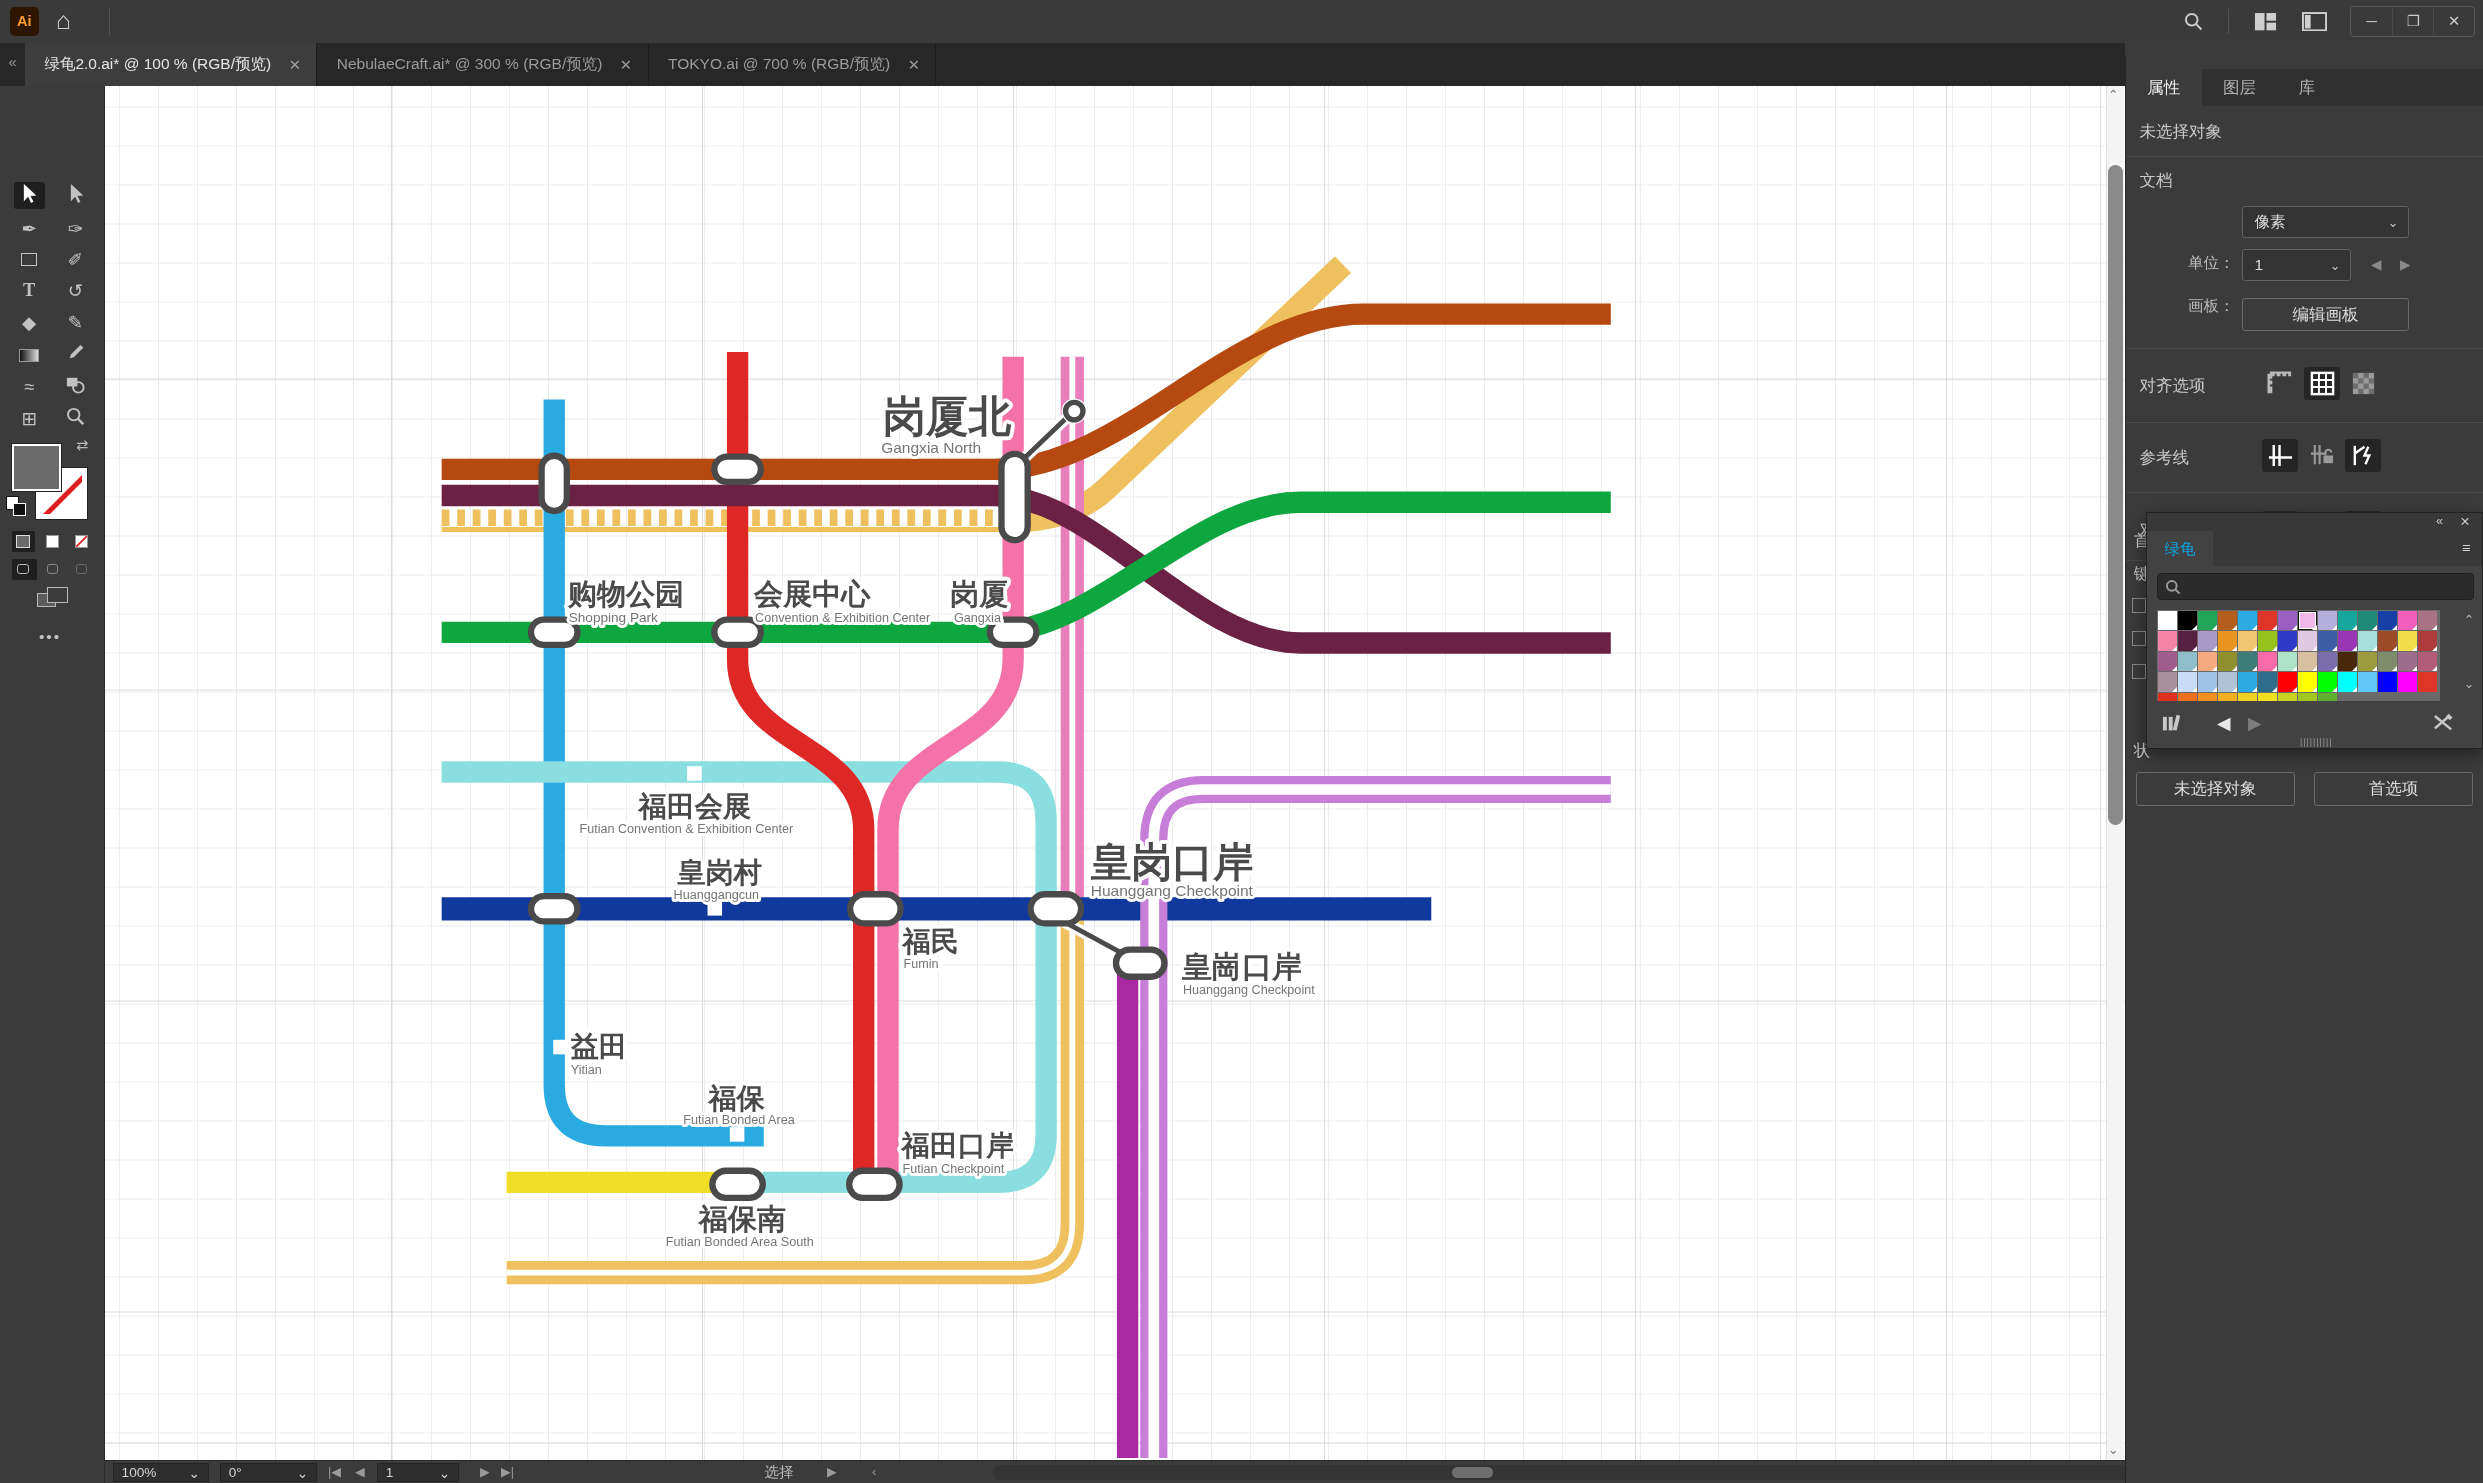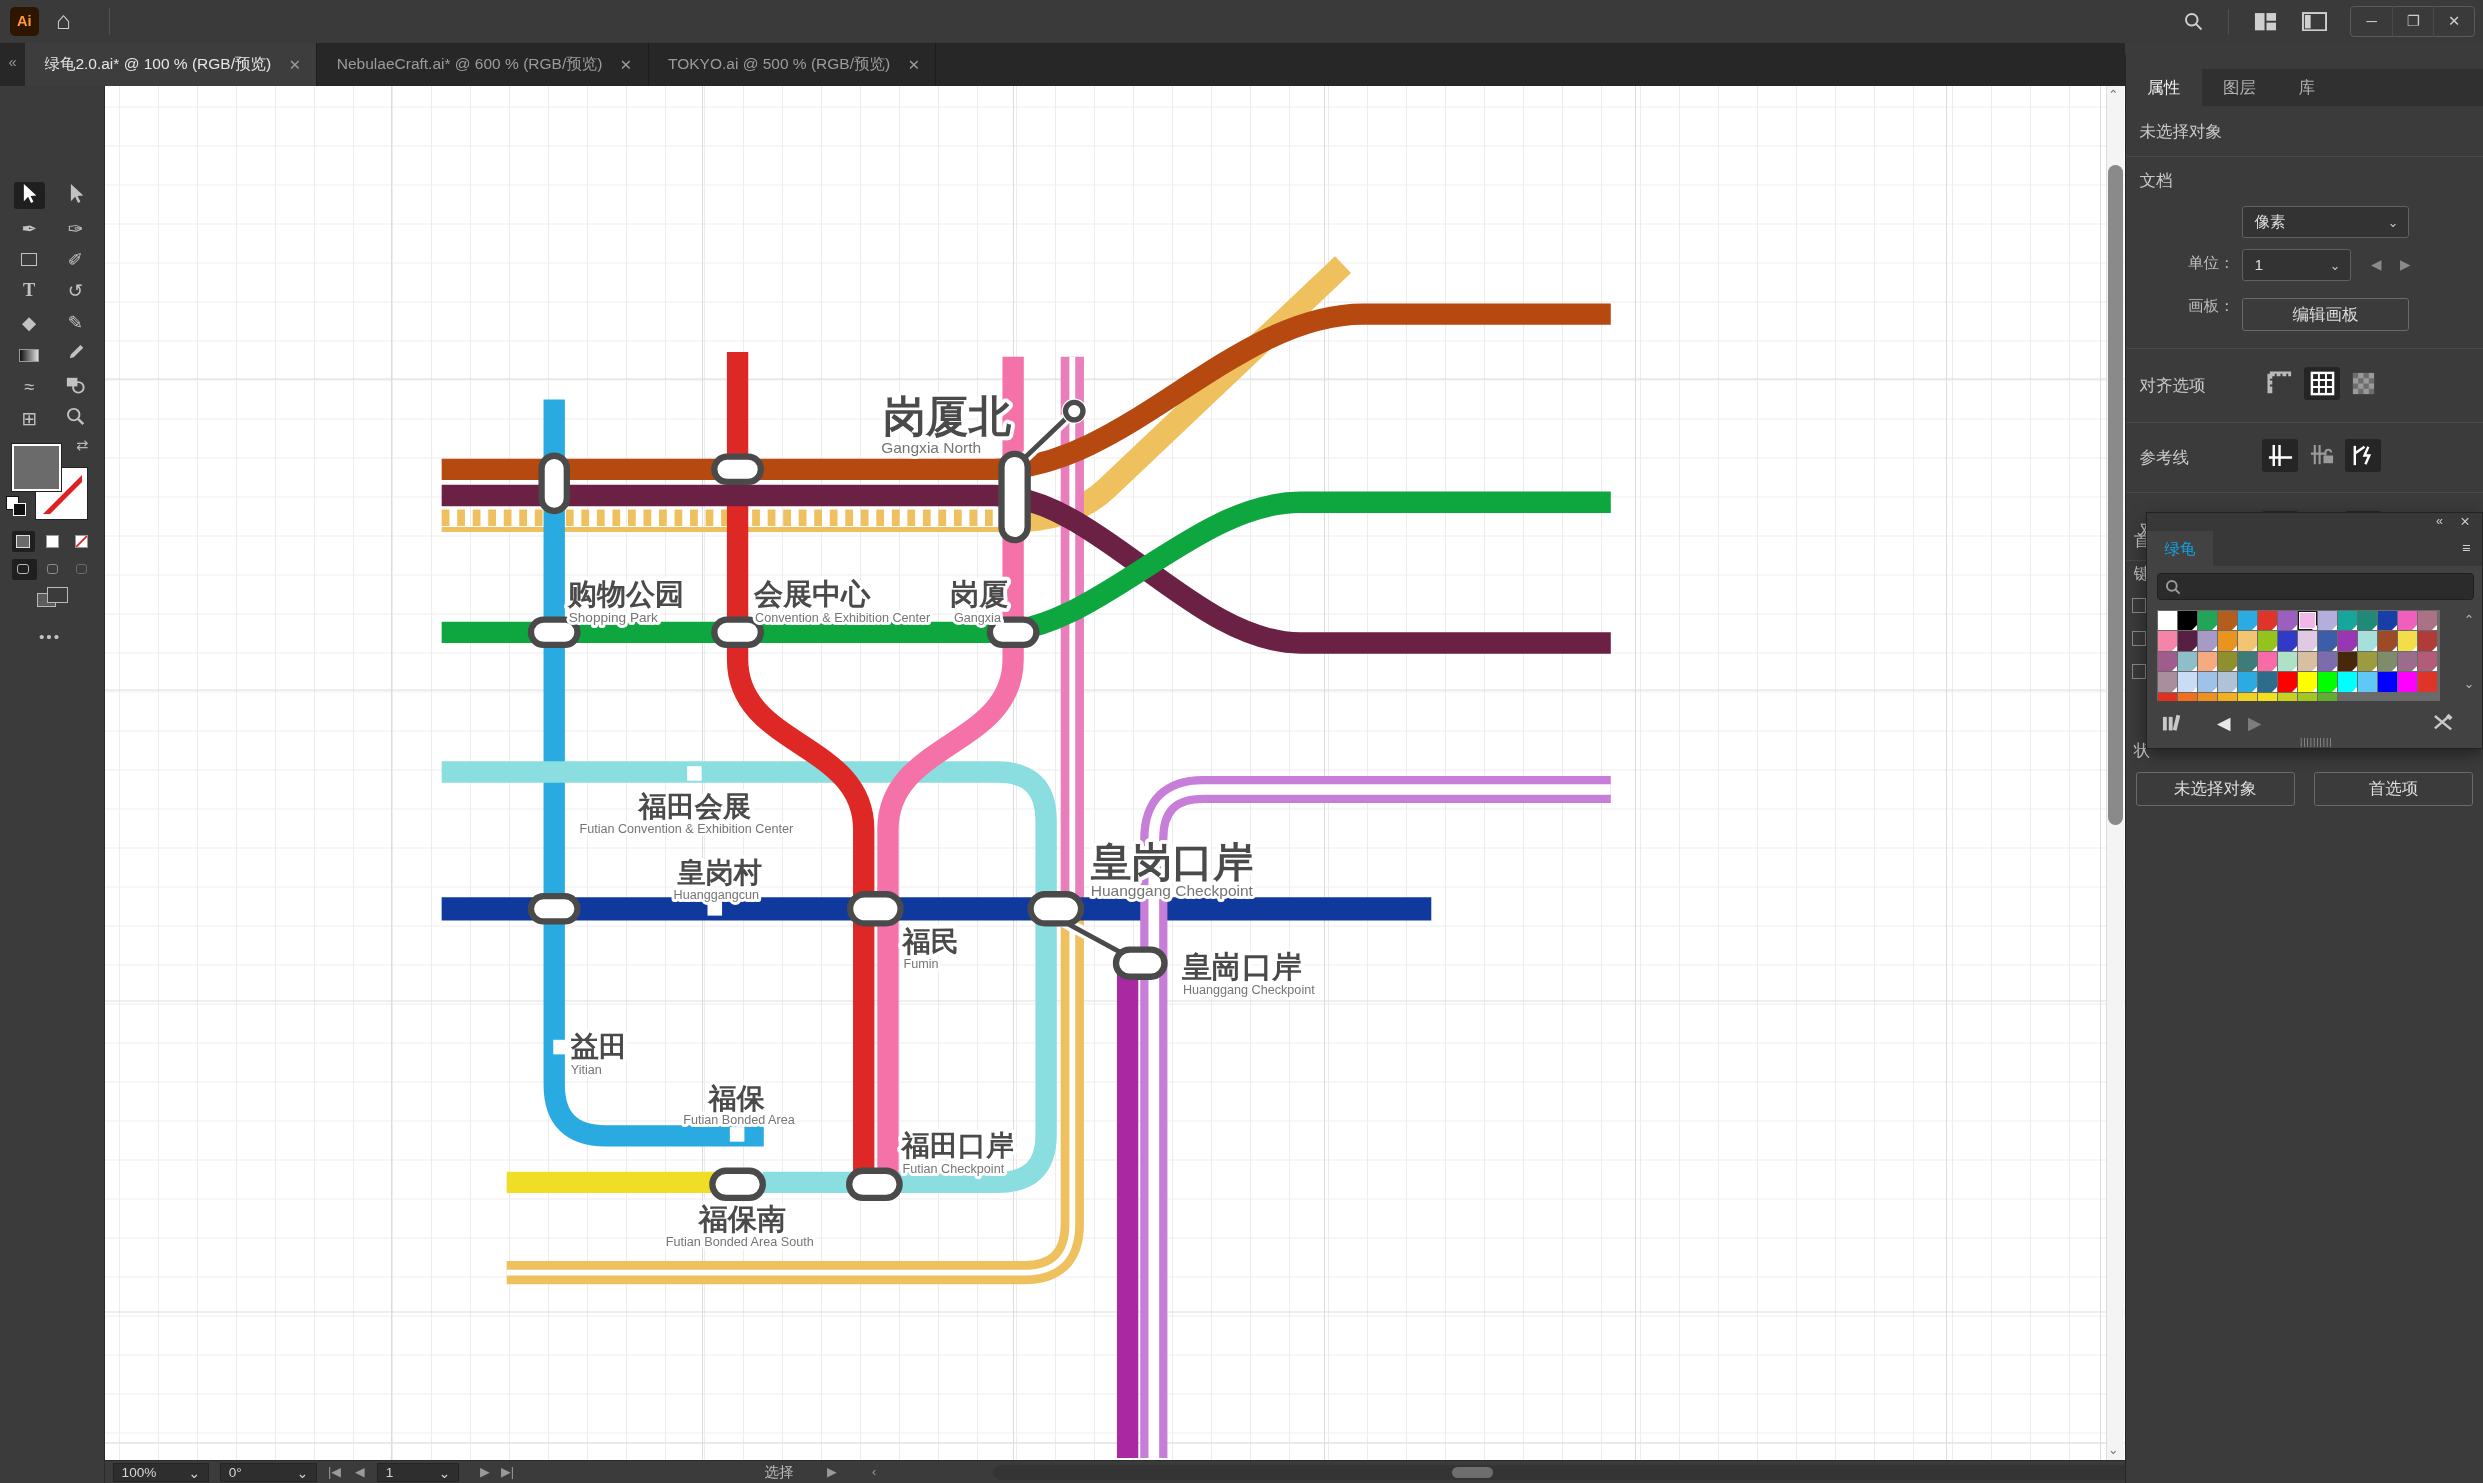--- a/index.html
+++ b/index.html
@@ -163,25 +163,25 @@
   </div>
 </div>
 
 <div id="tabbar">
   <span id="tab-collapse">«</span>
   <div class="doctab active">
     <span>绿龟2.0.ai* @ 100 % (RGB/预览)</span>
     <span class="tclose">✕</span>
   </div>
   <div class="doctab">
-    <span>NebulaeCraft.ai* @ 600 % (RGB/预览)</span>
+    <span>NebulaeCraft.ai* @ 300 % (RGB/预览)</span>
     <span class="tclose">✕</span>
   </div>
   <div class="doctab">
-    <span>TOKYO.ai @ 500 % (RGB/预览)</span>
+    <span>TOKYO.ai @ 700 % (RGB/预览)</span>
     <span class="tclose">✕</span>
   </div>
 </div>
 
 <div id="toolbar">
   <div class="tool active" style="left:13.6px;top:97px">
     <svg width="21.3" height="23" viewBox="0 0 22 24">
         <path d="M6 2 L6 20 L10.5 15.5 L13.5 22 L16 20.7 L13 14.5 L19 14 Z" fill="#fff"></path>
       </svg></div>
   <div class="tool" style="left:60px;top:97px">

